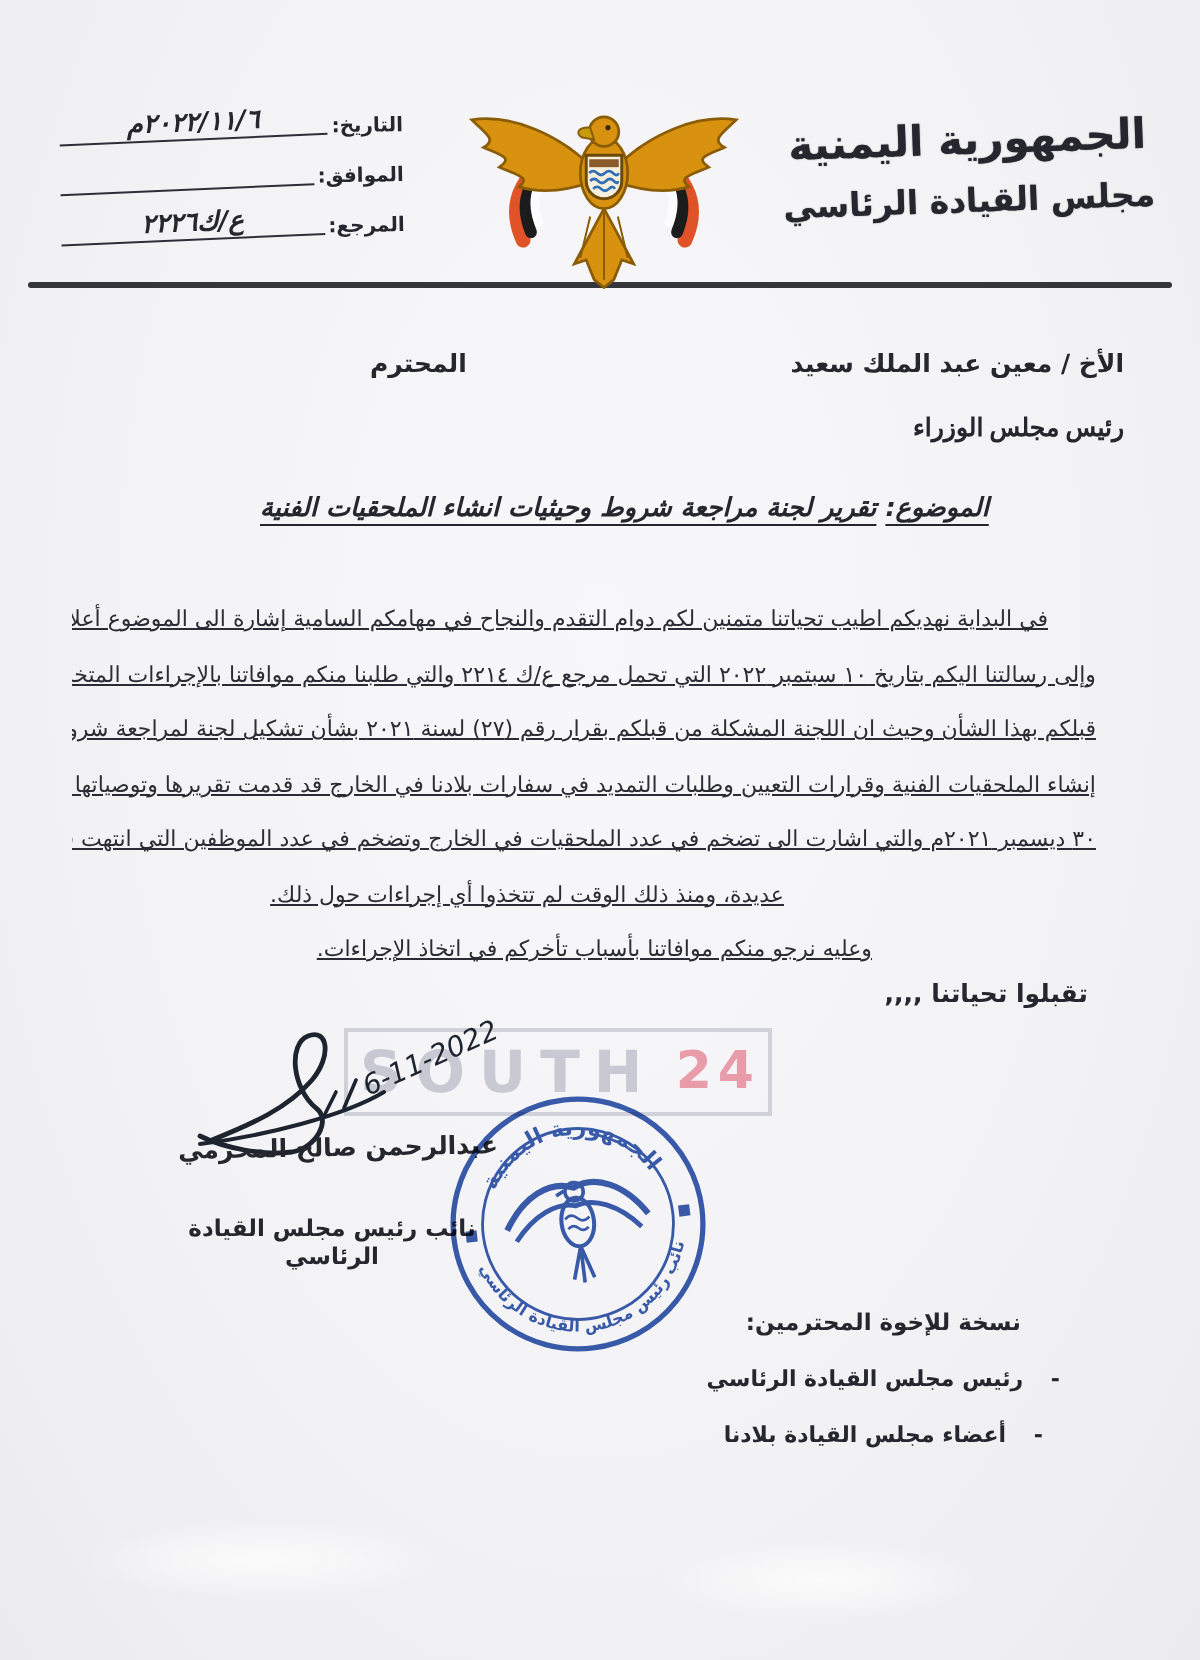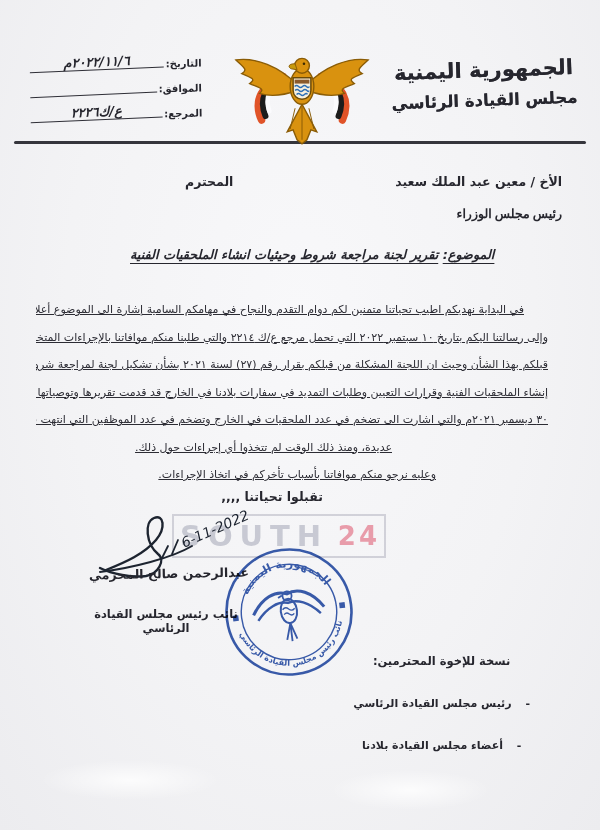--- a/index.html
+++ b/index.html
@@ -54,21 +54,21 @@
   .subject .u{text-decoration:underline;text-underline-offset:4px;}
 
   
   .body-text{position:absolute;left:36px;right:52px;top:296px;direction:rtl;font-size:11px;color:#2c2c34;text-decoration:underline;}
   .bline{height:27.5px;line-height:27.5px;overflow:hidden;text-align:justify;text-align-last:justify;white-space:nowrap;}
   .bline.indent{padding-right:24px;}
   .bline.short{text-align:right;text-align-last:right;white-space:nowrap;}
   .bline.s1{padding-right:156px;}
   .bline.s2{padding-right:112px;}
 
-  .closing{position:absolute;top:489px;left:0;right:56px;text-align:center;direction:rtl;font-weight:bold;font-size:12.5px;}
+  .closing{position:absolute;top:489px;left:0;right:56px;text-align:right;direction:rtl;font-weight:bold;font-size:12.5px;}
 
   
   .watermark{
     position:absolute;left:172px;top:514px;width:214px;height:44px;z-index:1;
     border:2px solid #d8d8df;display:flex;align-items:center;padding:0 6px;box-sizing:border-box;
     mix-blend-mode:multiply;opacity:.95;
   }
   .wm-south{font-size:29px;font-weight:bold;letter-spacing:7px;color:var(--watermark-gray);font-family:"DejaVu Sans",sans-serif;}
   .wm-24{font-size:26px;font-weight:bold;color:var(--watermark-pink);margin-left:auto;margin-right:-2px;letter-spacing:3px;}
 
@@ -80,21 +80,21 @@
 
   
   .stamp{position:absolute;left:223px;top:546px;width:132px;height:132px;transform:rotate(-7deg);z-index:4;mix-blend-mode:multiply;opacity:.93;}
   .stamp-line{stroke:var(--stamp-blue);fill:none;}
   .stamp-fill{fill:var(--stamp-blue);}
   .stamp-text{fill:var(--stamp-blue);font-family:"DejaVu Sans",sans-serif;font-weight:bold;}
 
   
   .cc{position:absolute;right:70px;top:654px;direction:rtl;text-align:center;font-weight:bold;}
   .cc-heading{font-size:11.5px;}
-  .cc-item{font-size:11px;margin-top:29px;}
+  .cc-item{font-size:11px;margin-top:15px;}
   .cc-item:first-of-type{margin-top:30px;}
   .cc-dash{margin-left:10px;}
 
   
   .gold{fill:var(--emblem-gold);stroke:var(--emblem-gold-dark);stroke-width:1.4;}
 </style>
 </head>
 <body>
 
 <div class="page">

